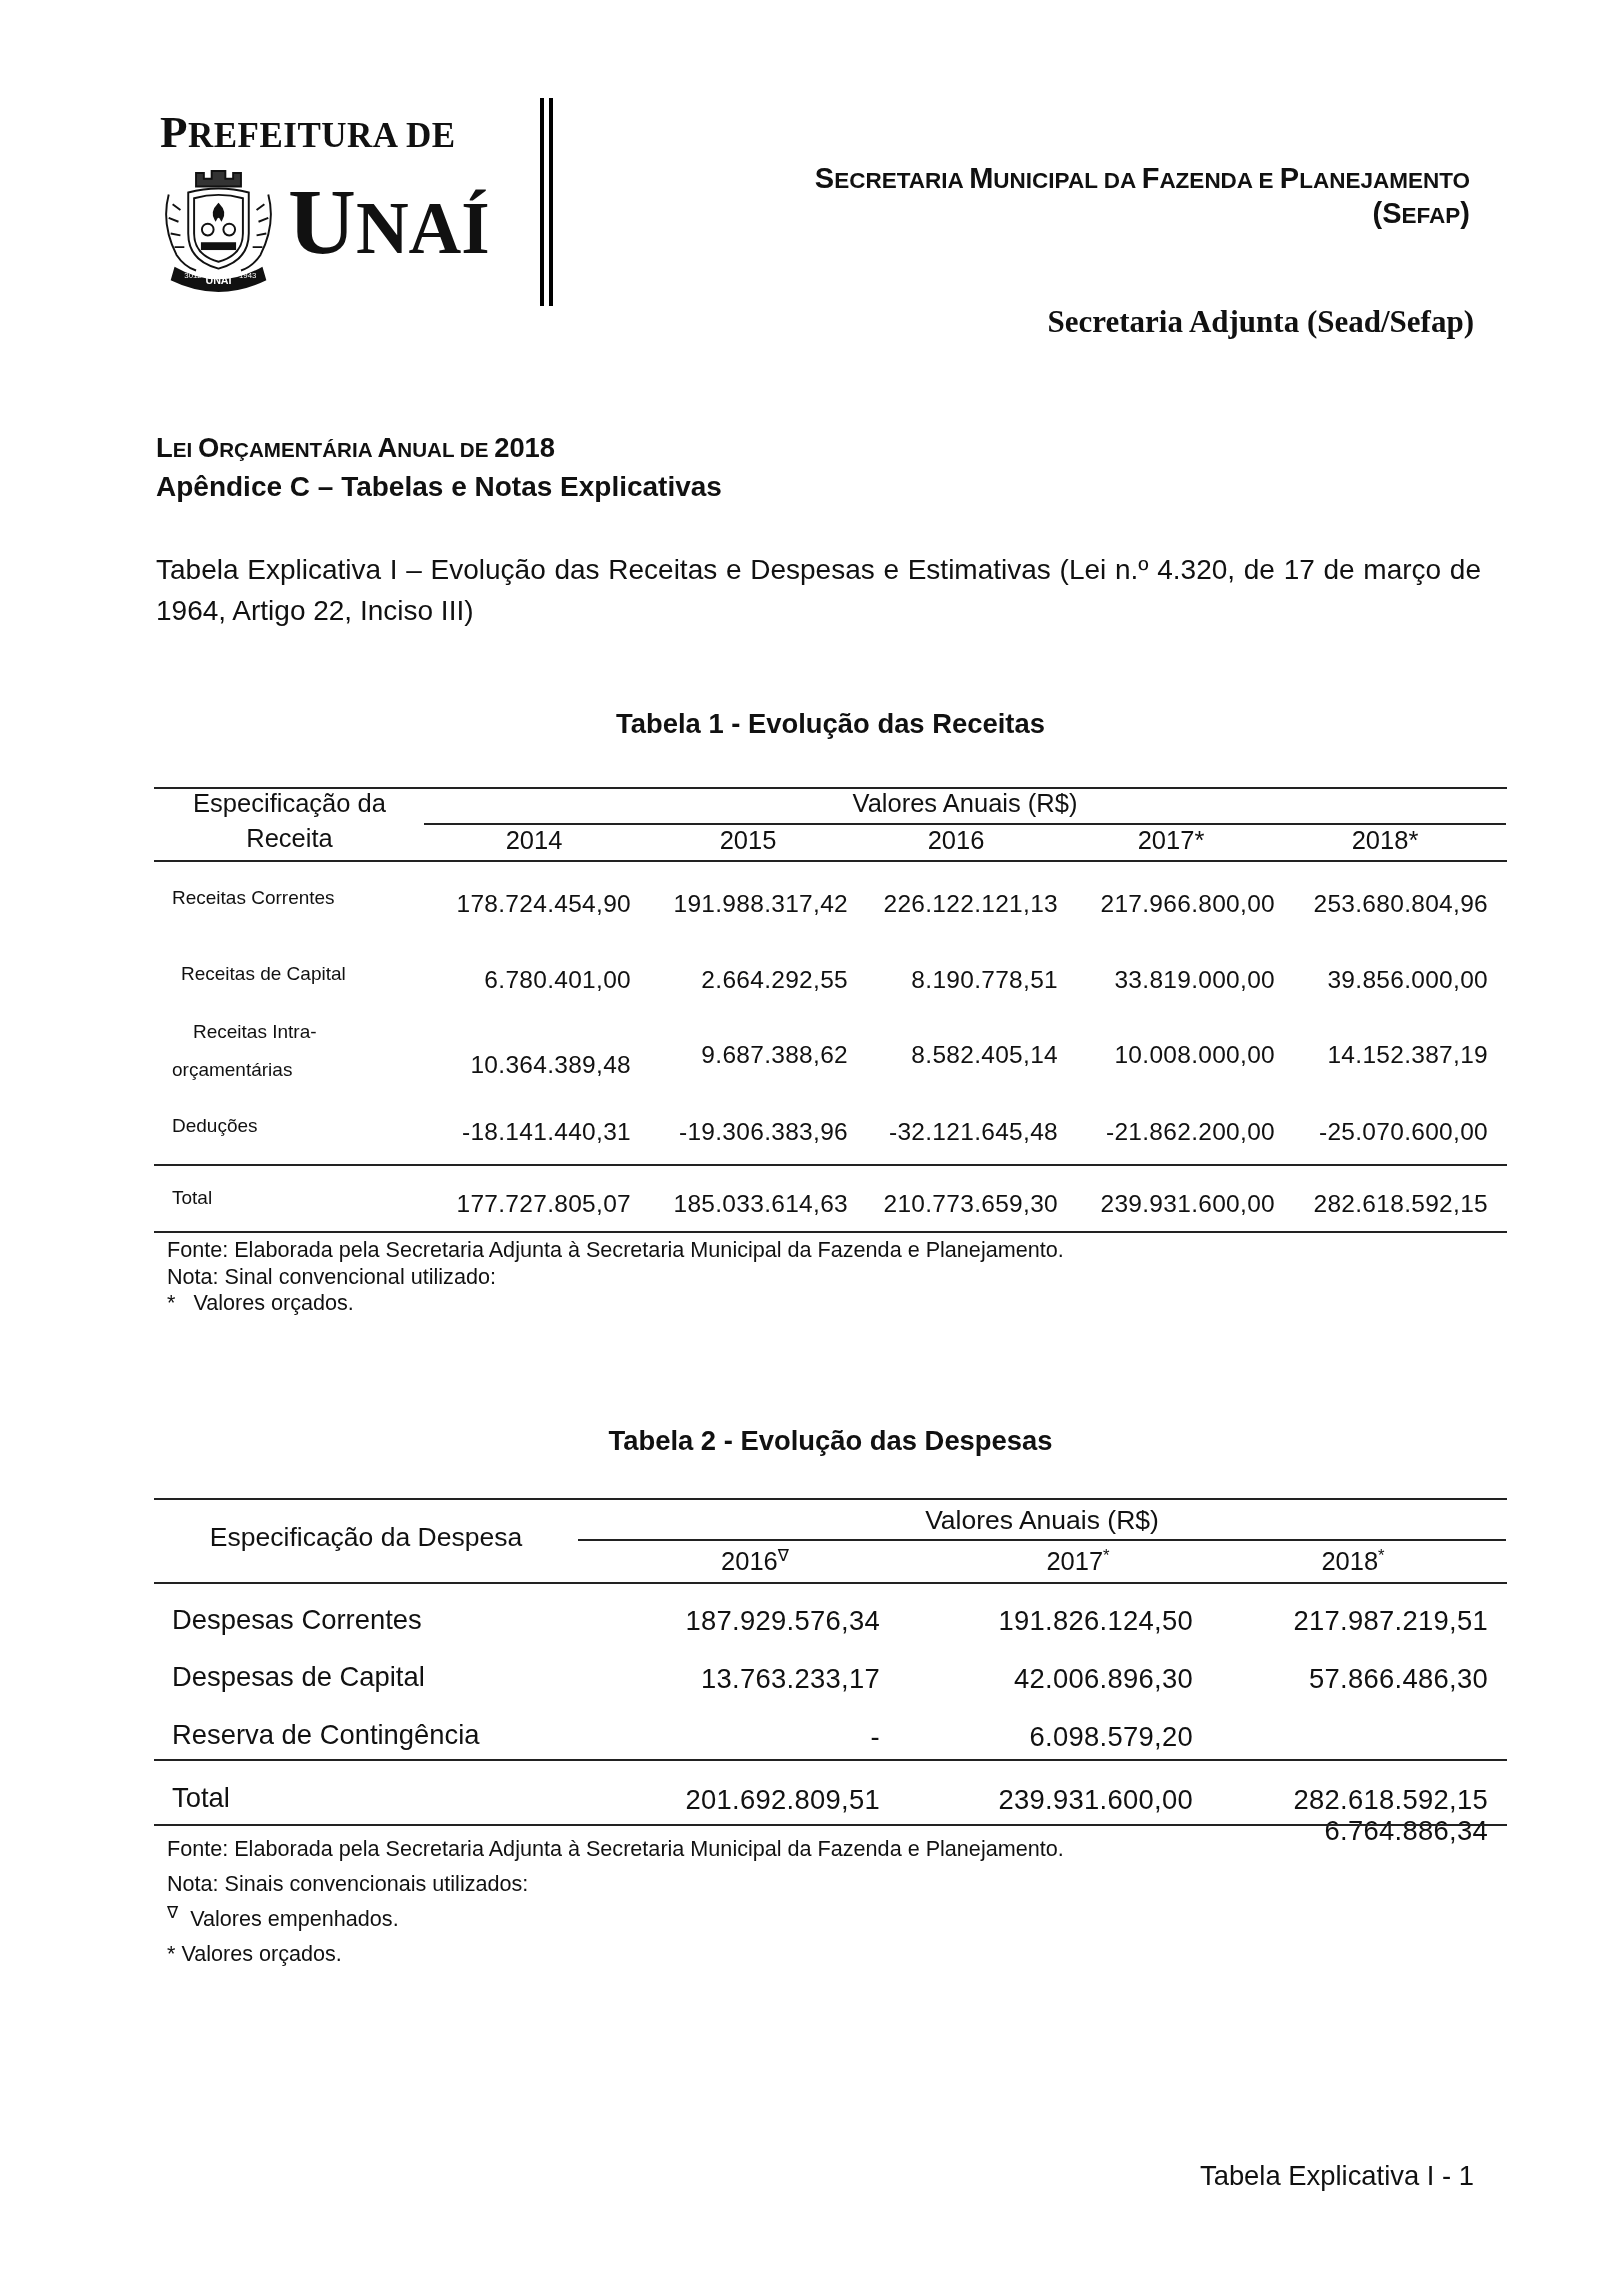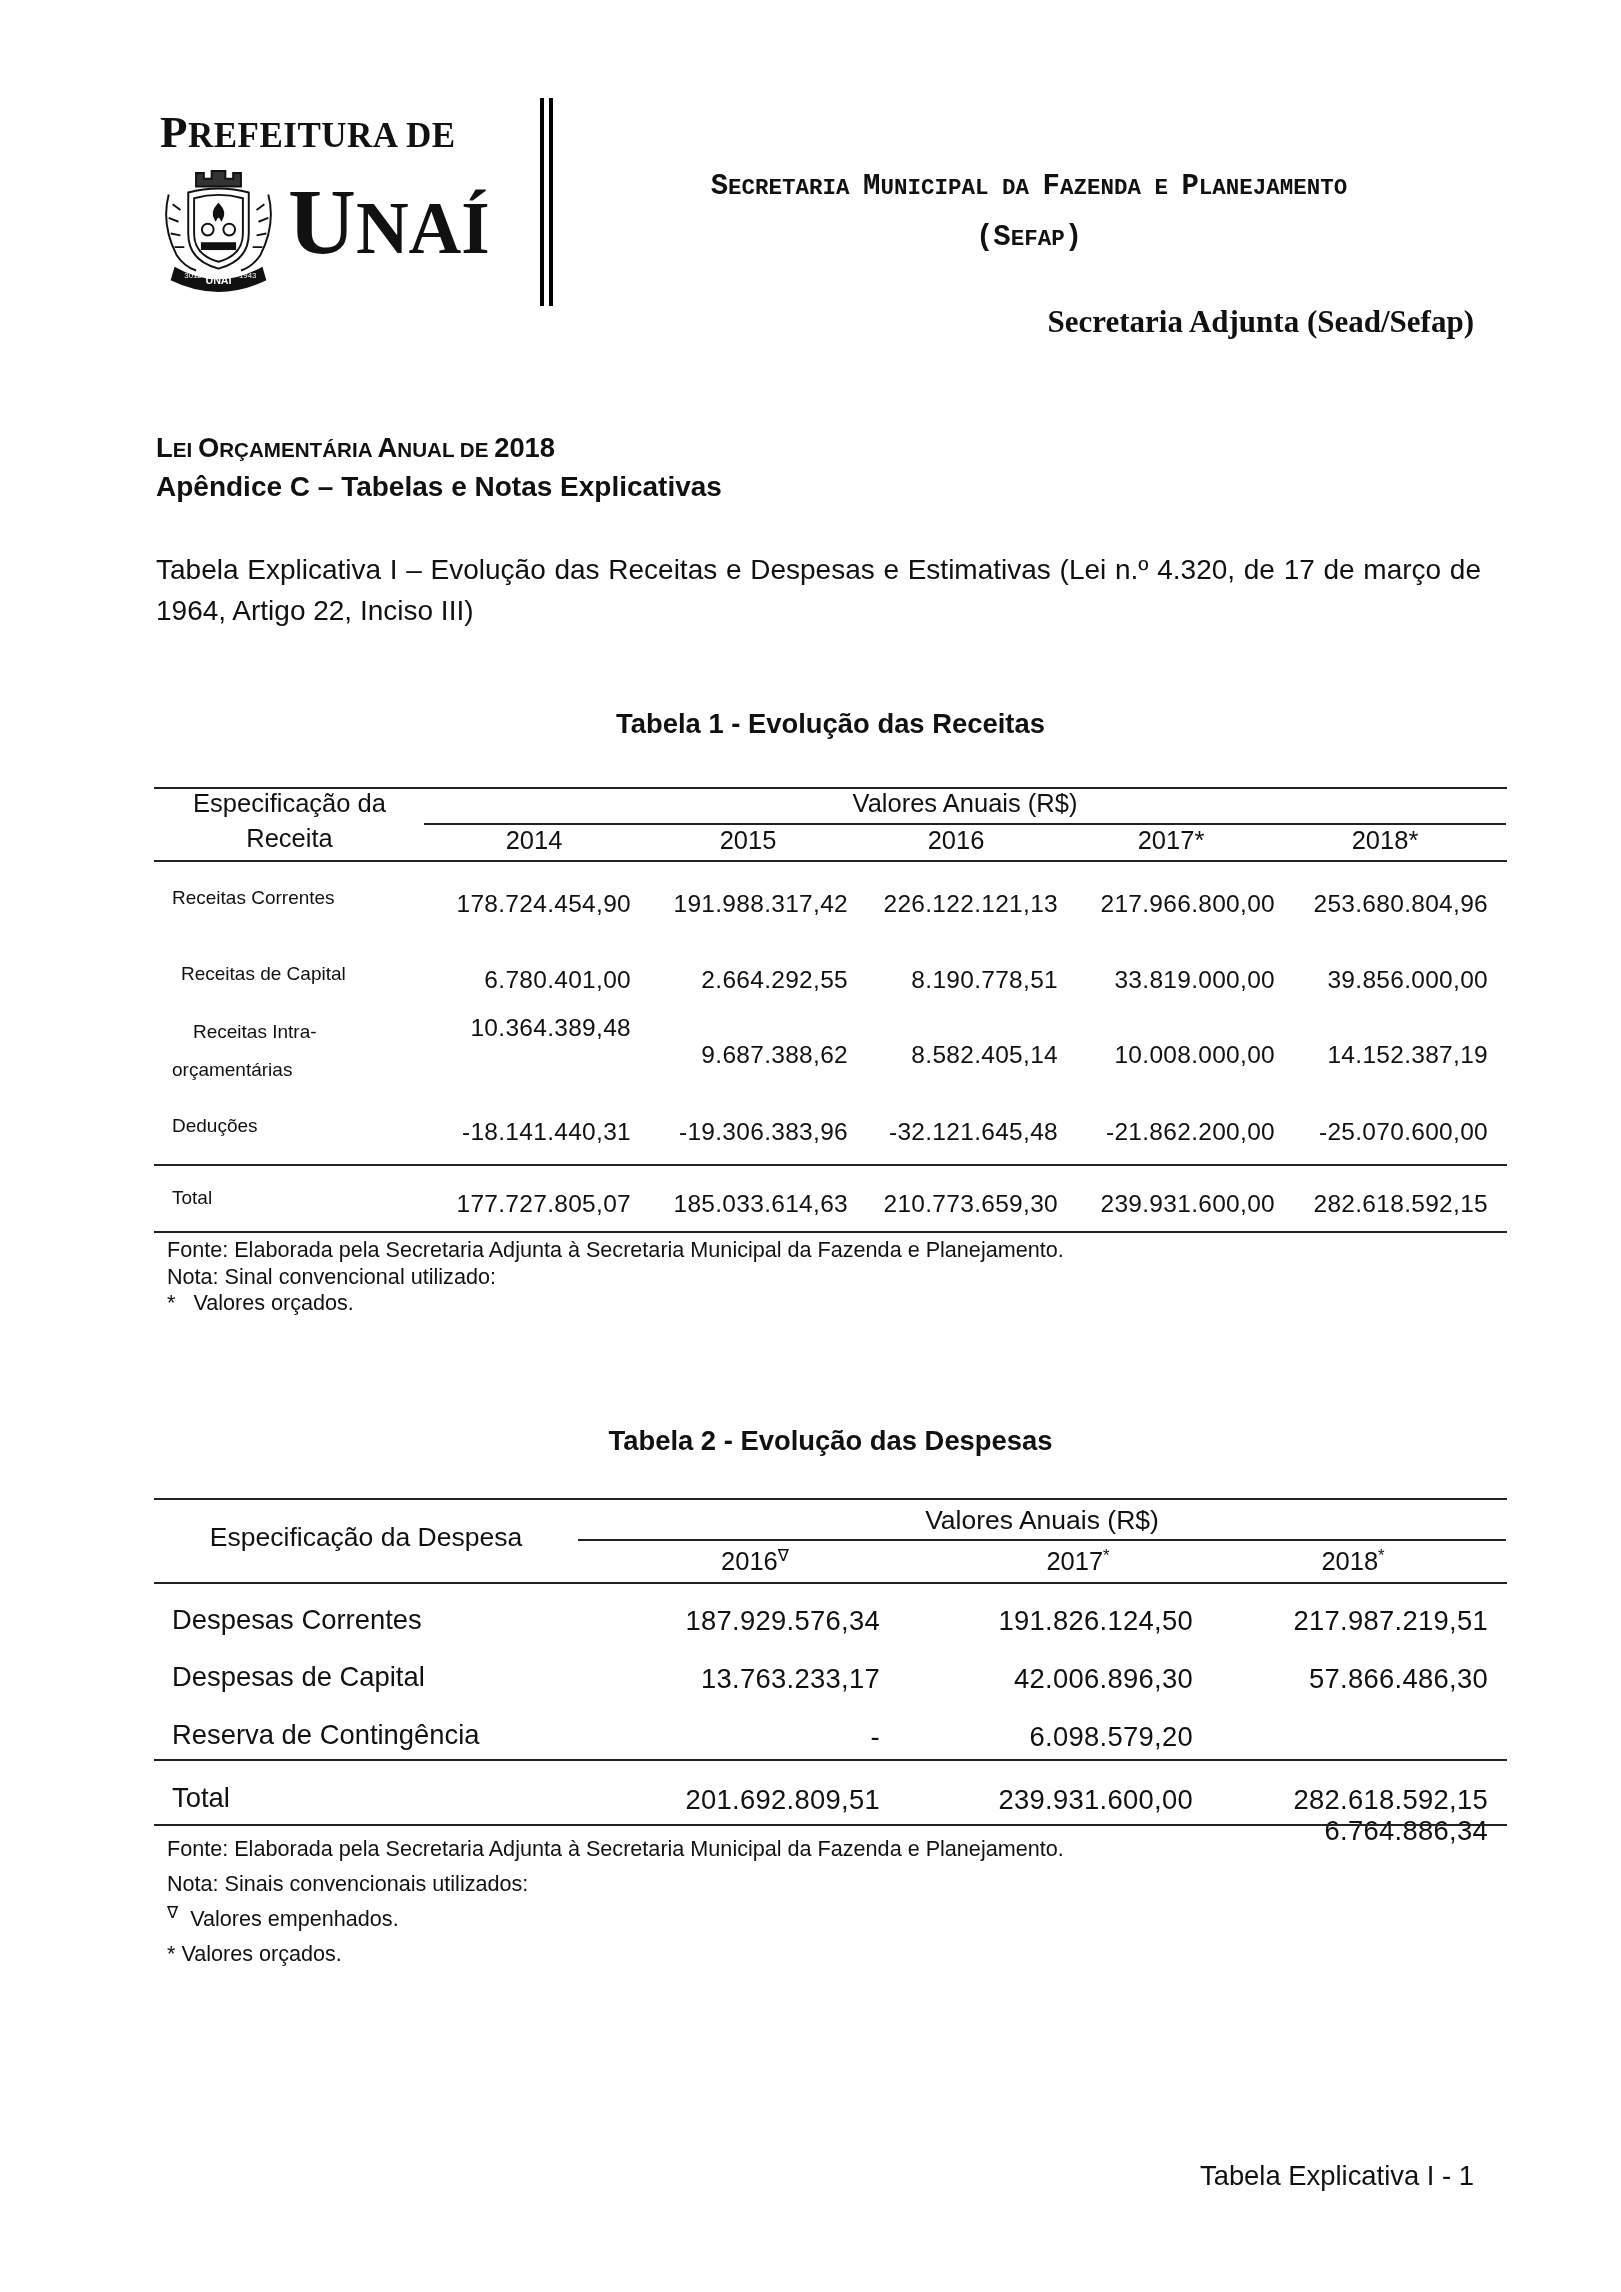--- a/index.html
+++ b/index.html
@@ -8,21 +8,21 @@
 
     
     .pref-line1 { left: 160px; top: 106px; font-family: "Liberation Serif", serif; font-weight: bold; font-size: 45px; letter-spacing: 0.5px; white-space: nowrap; }
     .pref-line1 .sc { font-size: 35px; }
     .crest { left: 157px; top: 165px; width: 123px; height: 133px; }
     .unai { left: 288px; top: 174px; font-family: "Liberation Serif", serif; font-weight: bold; font-size: 94px; line-height: 1; white-space: nowrap; }
     .unai .sc { font-size: 73px; }
     .vbar { top: 98px; width: 3.9px; height: 208px; background: #000; }
     .vbar.a { left: 540px; }
     .vbar.b { left: 549px; }
-    .sefaz { left: 588px; width: 882px; top: 162px; text-align: center; font-family: Liberation Mono, monospace; font-weight: bold; font-size: 29px; line-height: 50px; }
+    .sefaz { left: 588px; width: 882px; top: 162px; text-align: right; font-family: Liberation Sans, sans-serif; font-weight: bold; font-size: 29px; line-height: 32px; }
     .sefaz .sc { font-size: 22.5px; }
     .adjunta { right: 147px; top: 304px; font-family: "Liberation Serif", serif; font-weight: bold; font-size: 31px; white-space: nowrap; }
 
     
     .loa { left: 156px; top: 432px; font-weight: bold; font-size: 27.4px; white-space: nowrap; }
     .loa .sc { font-size: 20.6px; }
     .apendice { left: 156px; top: 471px; font-weight: bold; font-size: 28px; white-space: nowrap; }
     .intro { left: 156px; top: 549px; width: 1325px; font-size: 28px; line-height: 41px; text-align: justify; text-align-last: left; }
 
     .table-title { left: 154px; width: 1353px; text-align: center; font-weight: bold; font-size: 27.4px; }
@@ -112,21 +112,21 @@
     <div class="cell num" style="right:990px; top:966px;">6.780.401,00</div>
     <div class="cell num" style="right:773px; top:966px;margin-left:43px;">2.664.292,55</div>
     <div class="cell num" style="right:563px; top:966px;">8.190.778,51</div>
     <div class="cell num" style="right:346px; top:966px;">33.819.000,00</div>
     <div class="cell num" style="right:133px; top:966px;">39.856.000,00</div>
   </div>
 
   <div>
     <div class="cell" style="left:172px; top:1021px;margin-left:21px;">Receitas Intra-</div>
     <div class="cell" style="left:172px; top:1059px;">orçamentárias</div>
-    <div class="cell num" style="right:990px; top:1014px;">10.364.389,48</div>
+    <div class="cell num" style="right:990px; top:1051px;">10.364.389,48</div>
     <div class="cell num" style="right:773px; top:1041px;">9.687.388,62</div>
     <div class="cell num" style="right:563px; top:1041px;">8.582.405,14</div>
     <div class="cell num" style="right:346px; top:1041px;">10.008.000,00</div>
     <div class="cell num" style="right:133px; top:1041px;">14.152.387,19</div>
   </div>
 
   <div>
     <div class="cell" style="left:172px; top:1115px;">Deduções</div>
     <div class="cell num" style="right:990px; top:1118px;">-18.141.440,31</div>
     <div class="cell num" style="right:773px; top:1118px;">-19.306.383,96</div>

